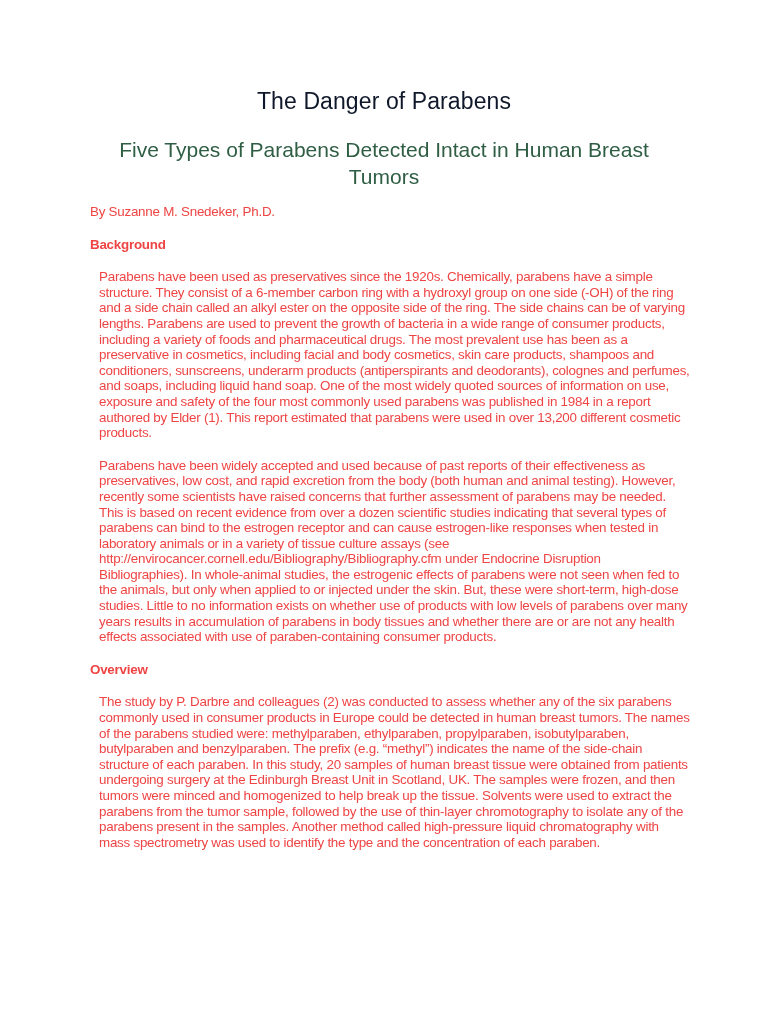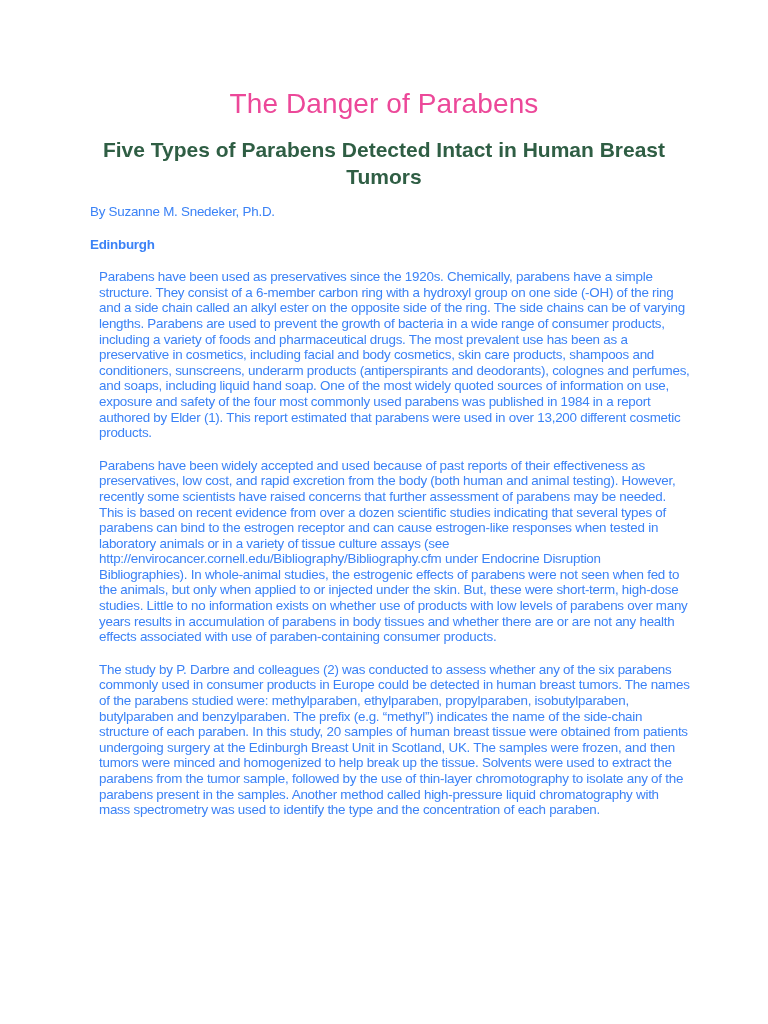--- a/index.html
+++ b/index.html
@@ -22,46 +22,46 @@
       width: 768px;
       height: 1024px;
       background: #ffffff;
     }
     .title {
       position: absolute;
       left: 0;
       width: 768px;
       top: 88px;
       text-align: center;
-      font-size: 28px;
-      color: #ec4899;
+      font-size: 23px;
+      color: #0f172a;
       font-weight: normal;
       letter-spacing: 0.1px;
       margin: 0;
     }
     .subtitle {
       position: absolute;
       left: 84px;
       width: 600px;
       top: 136px;
       text-align: center;
       font-size: 21px;
       line-height: 27px;
-      font-weight: bold;
+      font-weight: normal;
       color: #2f5e44;
       margin: 0;
     }
     .content {
       position: absolute;
       left: 90px;
       top: 204px;
       width: 600px;
       font-size: 13.4px;
       line-height: 15.6px;
-      color: #3b82f6;
+      color: #ef4444;
       letter-spacing: -0.25px;
     }
     .byline {
       margin: 0 0 17px 0;
     }
     .heading {
       font-weight: bold;
       margin: 0 0 17px 0;
     }
     .para {
@@ -75,22 +75,23 @@
 <body>
 
 <div class="page">
   <h1 class="title">The Danger of Parabens</h1>
   <h2 class="subtitle">Five Types of Parabens Detected Intact in Human Breast Tumors</h2>
 
   <div class="content">
     <p class="byline">By Suzanne M. Snedeker, Ph.D.</p>
 
     <section>
-      <p class="heading">Edinburgh</p>
+      <p class="heading">Background</p>
       <p class="para">Parabens have been used as preservatives since the 1920s. Chemically, parabens have a simple structure. They consist of a 6-member carbon ring with a hydroxyl group on one side (-OH) of the ring and a side chain called an alkyl ester on the opposite side of the ring. The side chains can be of varying lengths. Parabens are used to prevent the growth of bacteria in a wide range of consumer products, including a variety of foods and pharmaceutical drugs. The most prevalent use has been as a preservative in cosmetics, including facial and body cosmetics, skin care products, shampoos and conditioners, sunscreens, underarm products (antiperspirants and deodorants), colognes and perfumes, and soaps, including liquid hand soap. One of the most widely quoted sources of information on use, exposure and safety of the four most commonly used parabens was published in 1984 in a report authored by Elder (1). This report estimated that parabens were used in over 13,200 different cosmetic products.</p>
       <p class="para">Parabens have been widely accepted and used because of past reports of their effectiveness as preservatives, low cost, and rapid excretion from the body (both human and animal testing). However, recently some scientists have raised concerns that further assessment of parabens may be needed. This is based on recent evidence from over a dozen scientific studies indicating that several types of parabens can bind to the estrogen receptor and can cause estrogen-like responses when tested in laboratory animals or in a variety of tissue culture assays (see http://envirocancer.cornell.edu/Bibliography/Bibliography.cfm under Endocrine Disruption Bibliographies). In whole-animal studies, the estrogenic effects of parabens were not seen when fed to the animals, but only when applied to or injected under the skin. But, these were short-term, high-dose studies. Little to no information exists on whether use of products with low levels of parabens over many years results in accumulation of parabens in body tissues and whether there are or are not any health effects associated with use of paraben-containing consumer products.</p>
     </section>
 
     <section>
+      <p class="heading">Overview</p>
       <p class="para"><span>The study by P. Darbre and colleagues (2) was conducted to assess whether any of the six parabens commonly used in consumer products in Europe could be detected in </span><span class="b">human breast tumors.</span><span> The names of the parabens studied were: </span><span class="b">methylparaben, ethylparaben, propylparaben, isobutylparaben, butylparaben and benzylparaben</span><span>. The prefix (e.g. “methyl”) indicates the name of the side-chain structure of each paraben. In this study, 20 samples of human breast tissue were obtained from patients undergoing surgery at the Edinburgh Breast Unit in Scotland, UK. The samples were frozen, and then tumors were minced and homogenized to help break up the tissue. Solvents were used to extract the parabens from the tumor sample, followed by the use of thin-layer chromotography to isolate any of the parabens present in the samples. Another method called high-pressure liquid chromatography with mass spectrometry was used to identify the type and the concentration of each paraben.</span></p>
     </section>
   </div>
 </div>
 
 </body></html>

